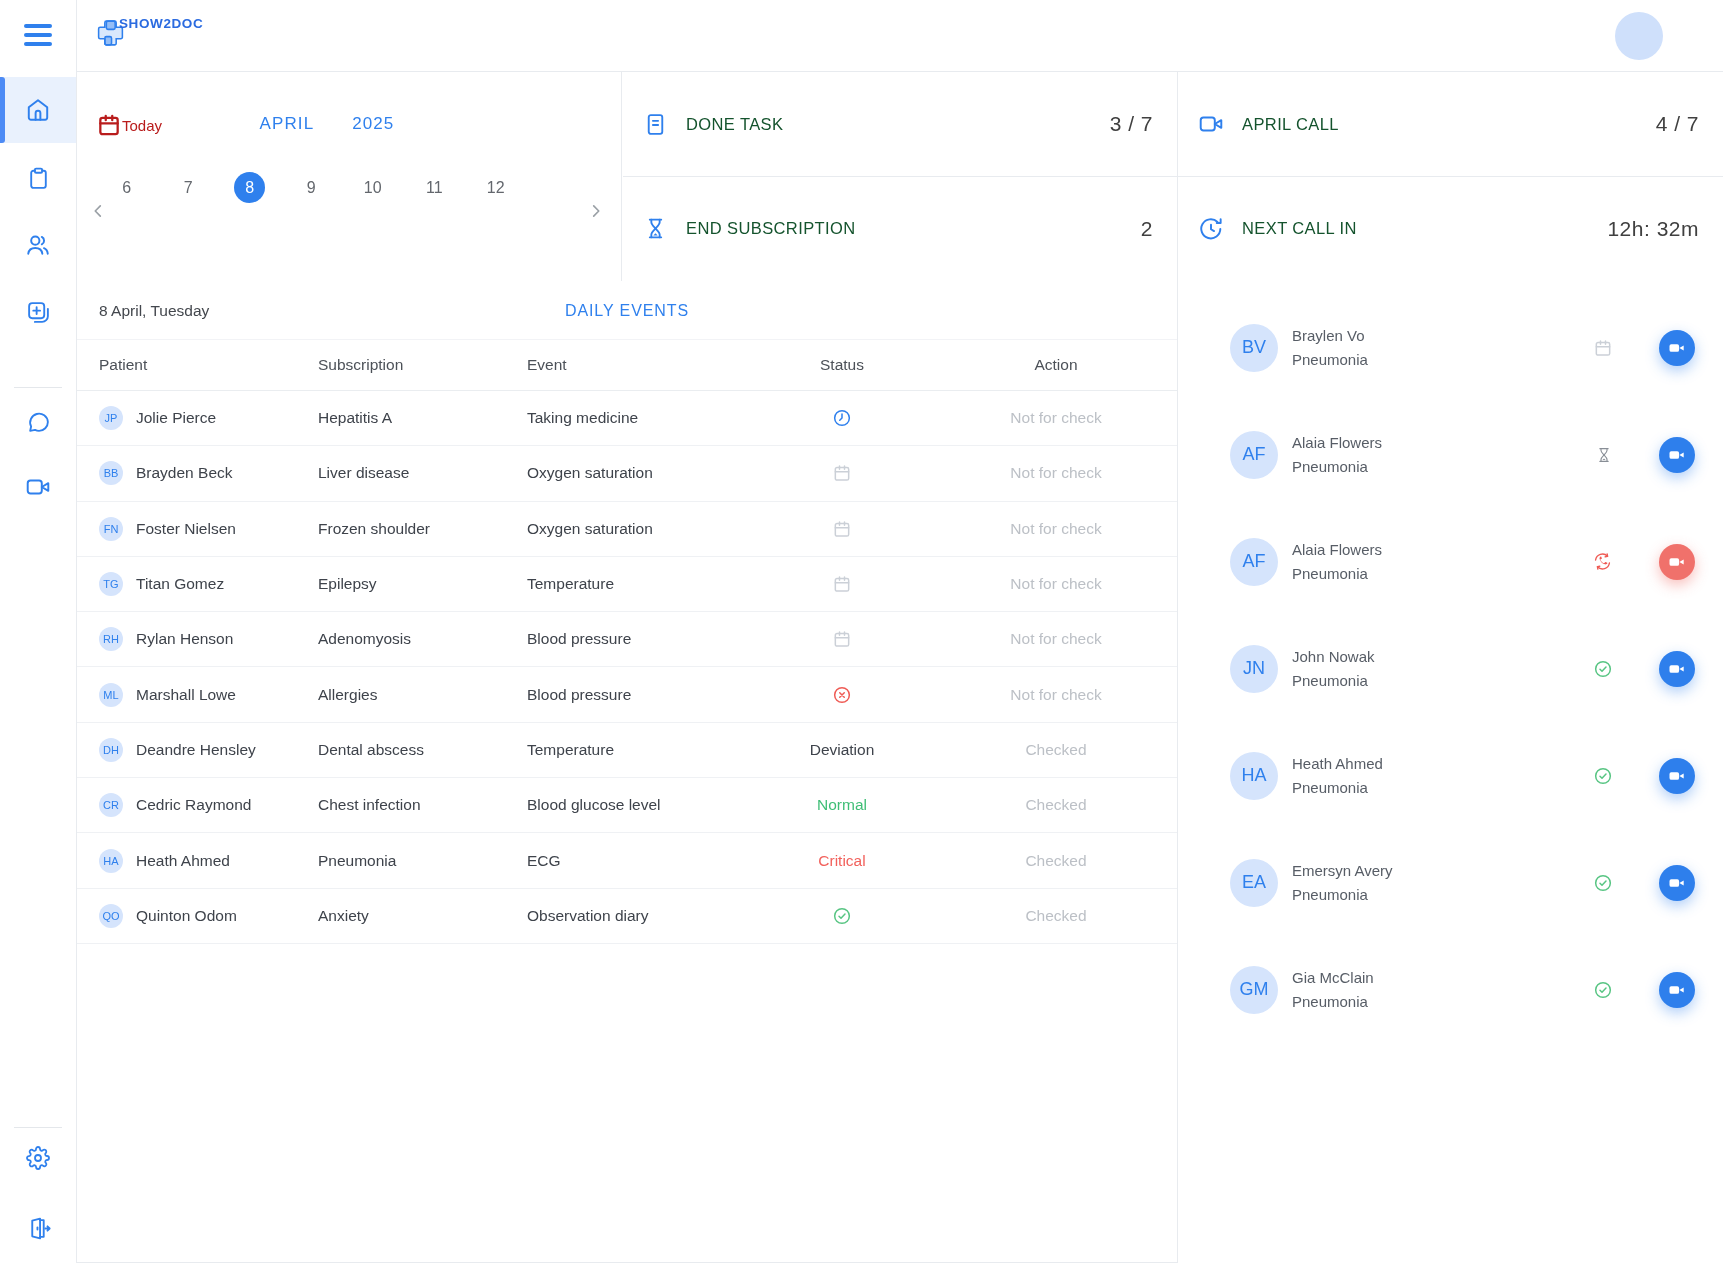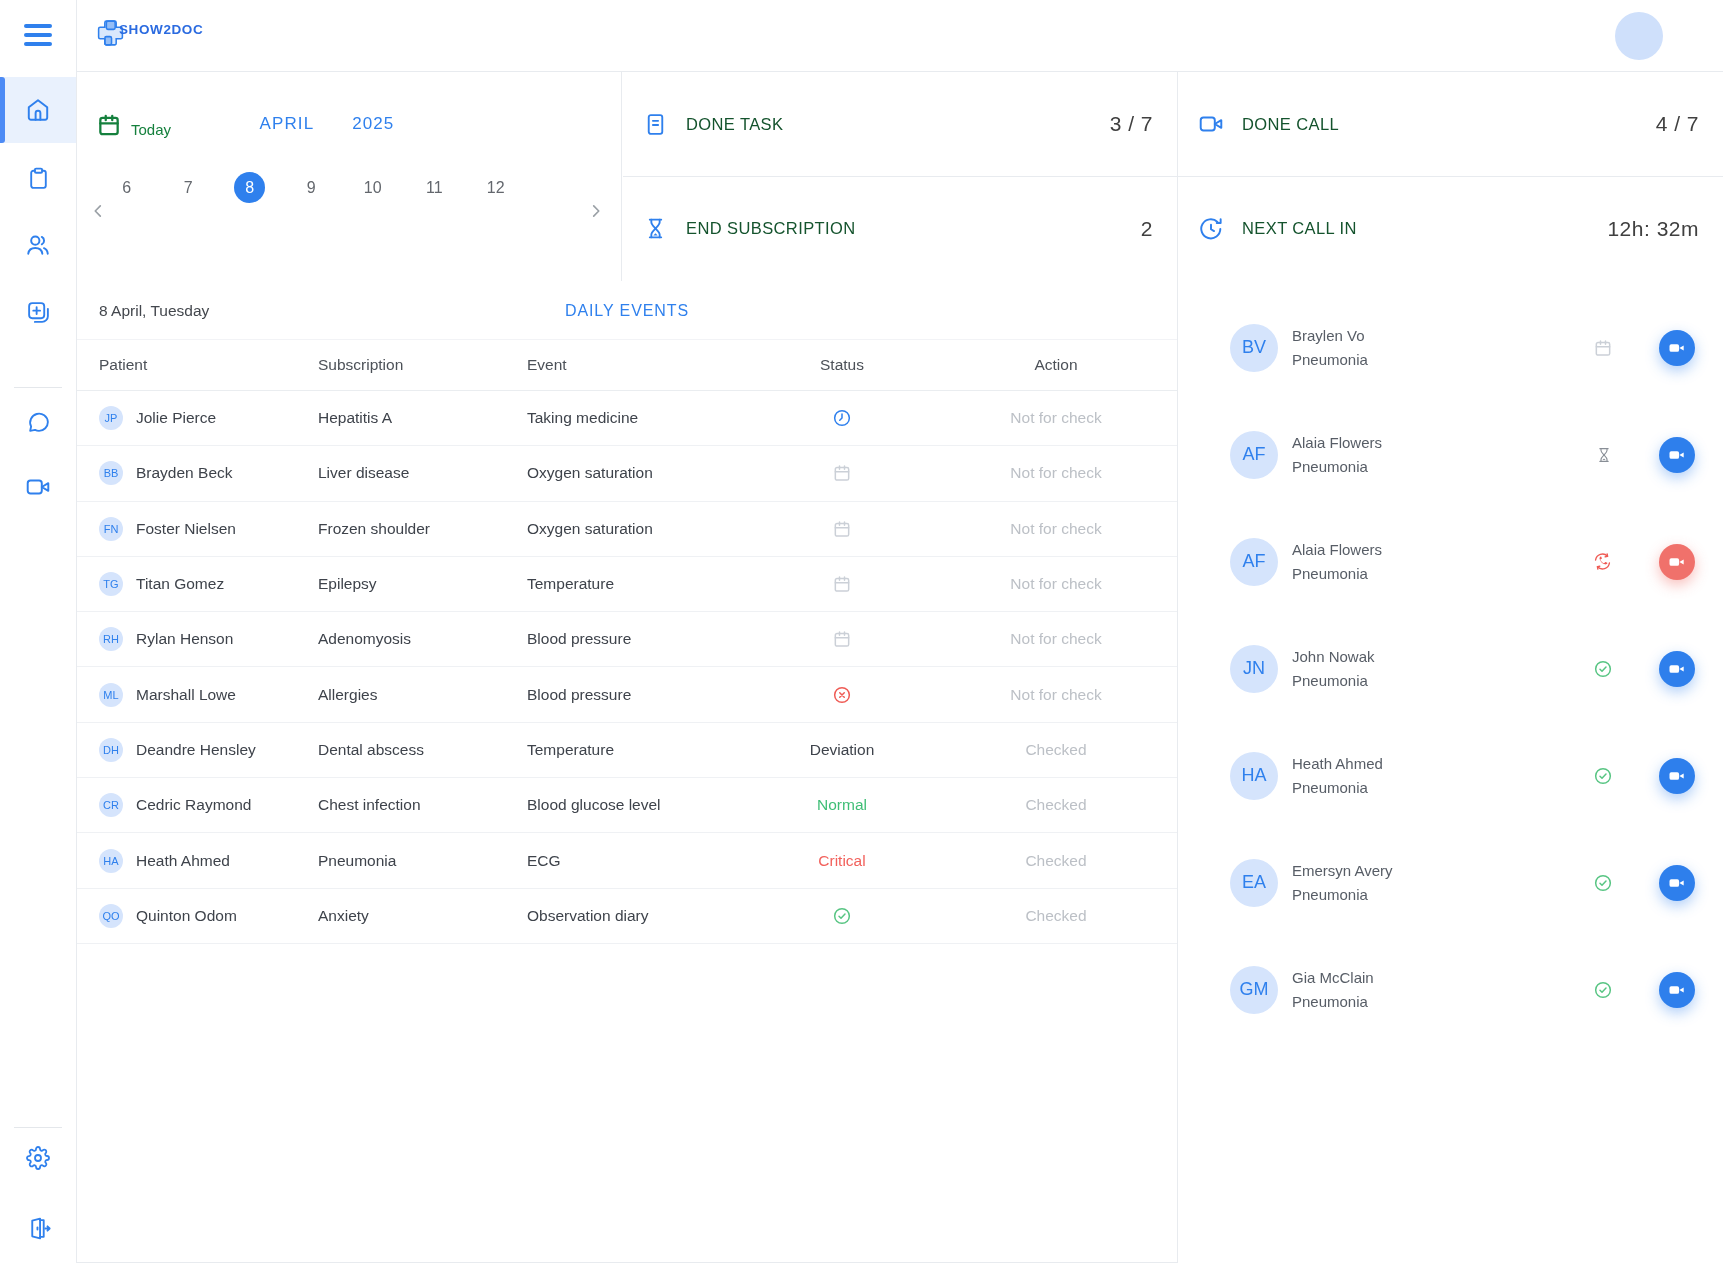--- a/index.html
+++ b/index.html
@@ -11,27 +11,27 @@
   .burger { position:absolute; top:24px; left:24px; width:28px; height:23px; cursor:pointer; }
   .burger i { display:block; height:4px; border-radius:2px; background:#2F80ED; margin-bottom:5px; }
   .snav { position:absolute; left:0; width:76px; height:66px; display:flex; align-items:center; justify-content:center; color:#2F80ED; cursor:pointer; }
   .snav.active { background:#E9F1FD; }
   .snav.active::before { content:""; position:absolute; left:0; top:0; bottom:0; width:5px; background:#4D8BF5; border-radius:0 3px 3px 0; }
   .sdiv { position:absolute; left:14px; width:48px; height:1px; background:#E4E7EB; }
 
   
   .topbar { position:absolute; left:77px; right:0; top:0; height:72px; border-bottom:1px solid #E8EBEF; background:#fff; }
   .logo { position:absolute; left:18px; top:14px; display:flex; align-items:flex-end; }
-  .logo-text { color:#2B6BE0; font-size:13.5px; font-weight:bold; letter-spacing:.6px; margin-left:-7px; margin-bottom:15px; }
+  .logo-text { color:#2B6BE0; font-size:13.5px; font-weight:bold; letter-spacing:.6px; margin-left:-7px; margin-bottom:21px; }
   .avatar-top { position:absolute; right:60px; top:12px; width:48px; height:48px; border-radius:50%; background:#CFE0FB; cursor:pointer; }
 
   
   .cal-panel { position:absolute; left:77px; top:72px; width:545px; height:209px; border-right:1px solid #E8EBEF; }
   .cal-top { position:absolute; left:19px; right:19px; top:40px; height:30px; }
-  .today-btn { display:flex; align-items:flex-end; gap:9px; color:#15803d; font-size:15px; cursor:pointer; width:max-content; }
+  .today-btn { display:flex; align-items:center; color:#b91c1c; font-size:15px; cursor:pointer; width:max-content; }
   .monthyear { position:absolute; left:0; right:0; top:2px; display:flex; justify-content:center; gap:38px; transform:translateX(-22px);
                color:#2F80ED; font-size:17px; font-weight:500; letter-spacing:1.1px; }
   .monthyear span { cursor:pointer; }
   .cal-grid { position:absolute; left:19px; top:94px; }
   .cal-row { display:flex; }
   .cal-cell { width:61.5px; text-align:center; }
   .wd { color:#2F80ED; font-size:15px; font-weight:500; line-height:28px; }
   .dy { color:#63676D; font-size:16px; height:31px; margin-top:6px; display:flex; align-items:center; justify-content:center; cursor:pointer; }
   .dy .sel { width:31px; height:31px; border-radius:50%; background:#2F80ED; color:#fff; display:flex; align-items:center; justify-content:center; }
   .chev { position:absolute; color:#9AA0A6; cursor:pointer; top:128px; }
@@ -302,21 +302,21 @@
       </svg>
     <span class="card-label">END SUBSCRIPTION</span>
     <span class="card-value">2</span>
   </div>
 </div>
 <div class="cards-col cards-right">
   <div class="card">
     <svg class="ic" width="26" height="26">
         <use href="#i-video"></use>
       </svg>
-    <span class="card-label">DONE CALL</span>
+    <span class="card-label">APRIL CALL</span>
     <span class="card-value">4 / 7</span>
   </div>
   <div class="card">
     <svg class="ic" width="26" height="26">
         <use href="#i-clockr"></use>
       </svg>
     <span class="card-label">NEXT CALL IN</span>
     <span class="card-value">12h: 32m</span>
   </div>
 </div>

